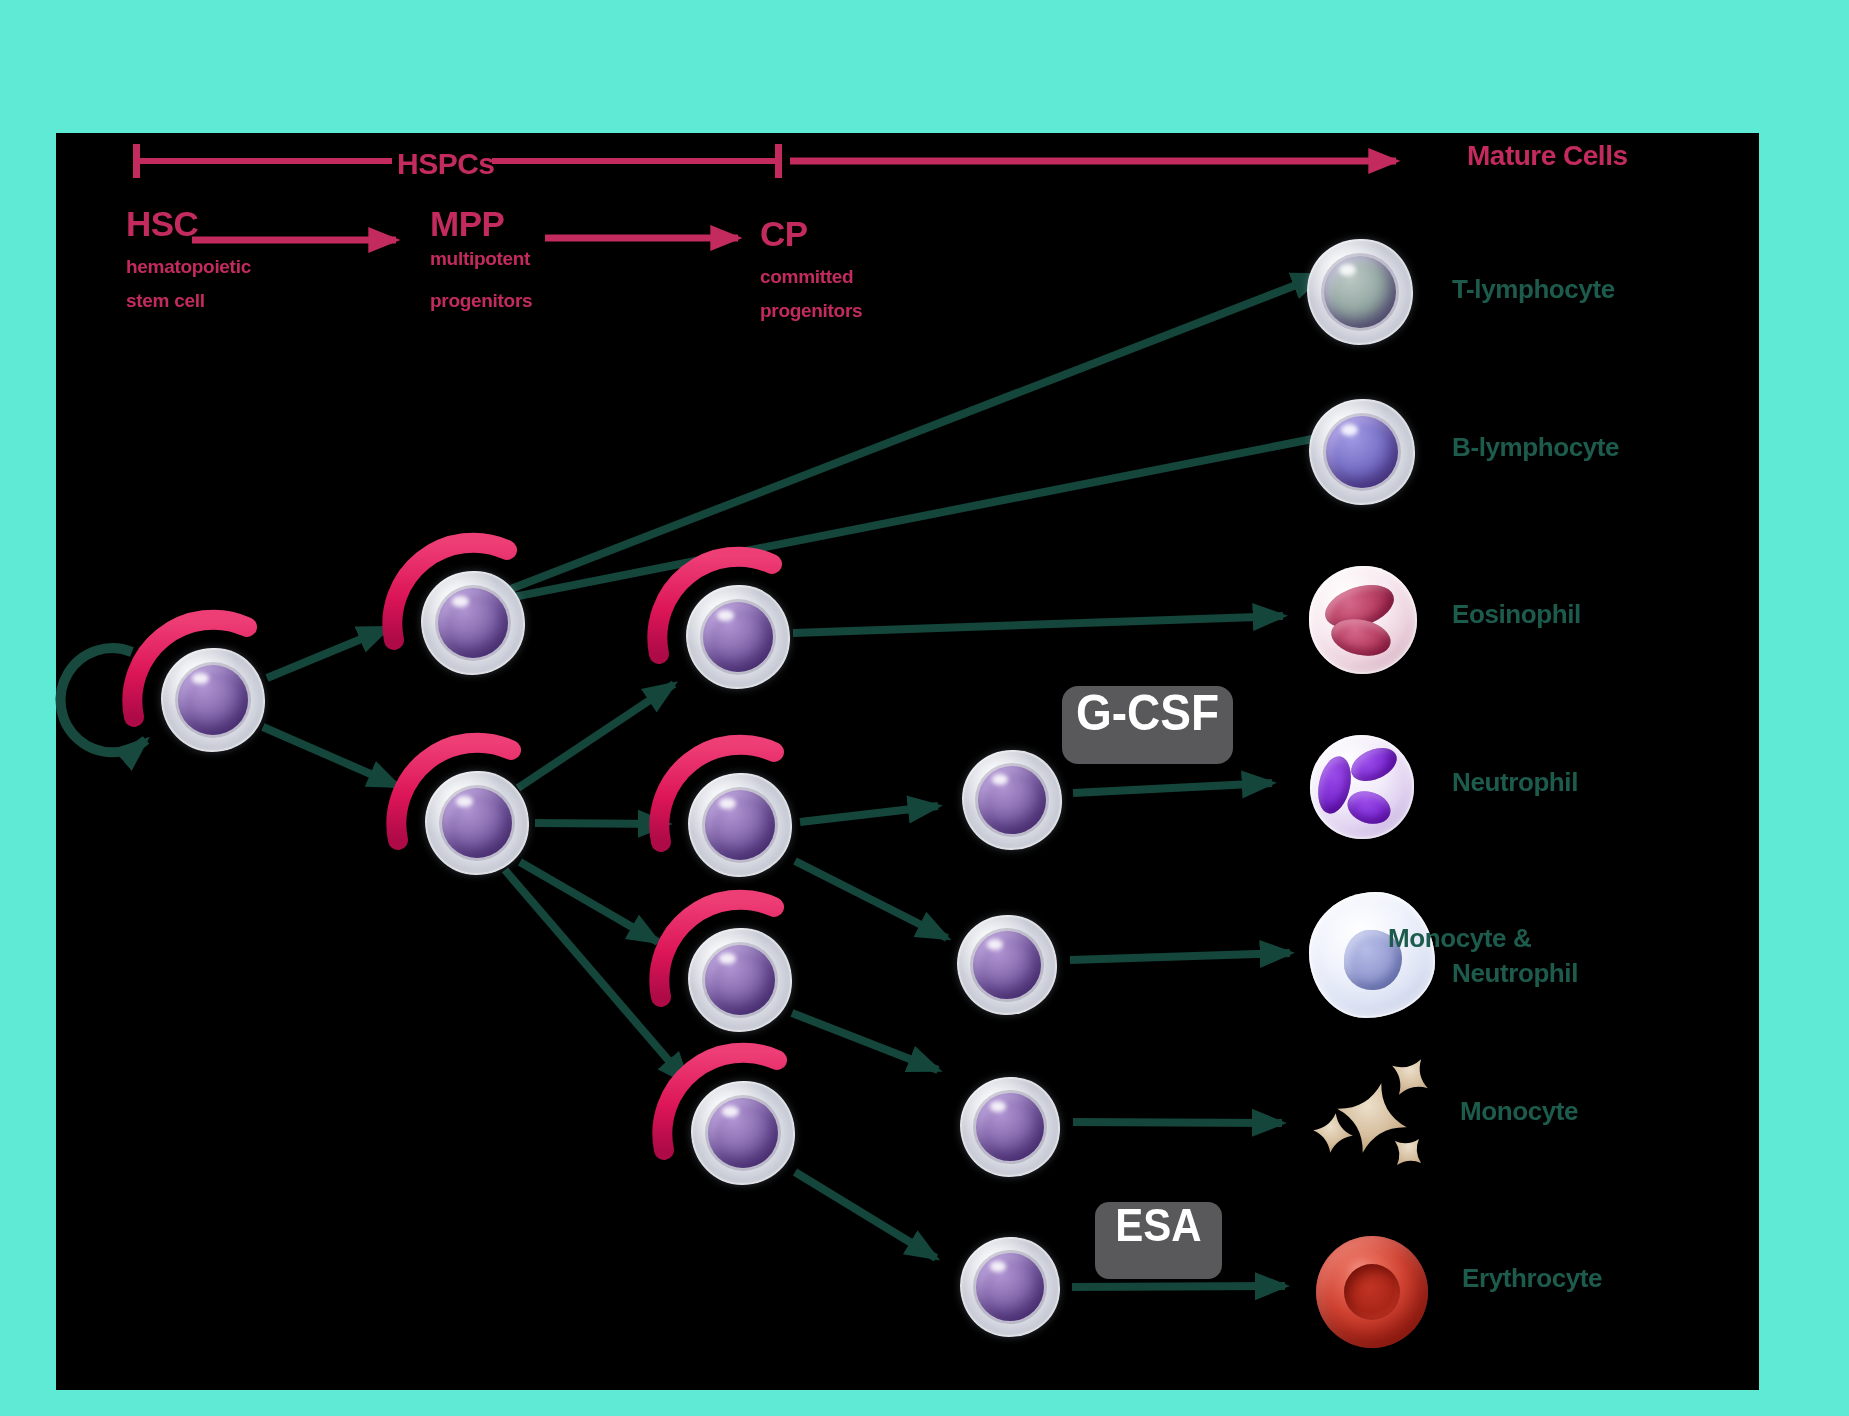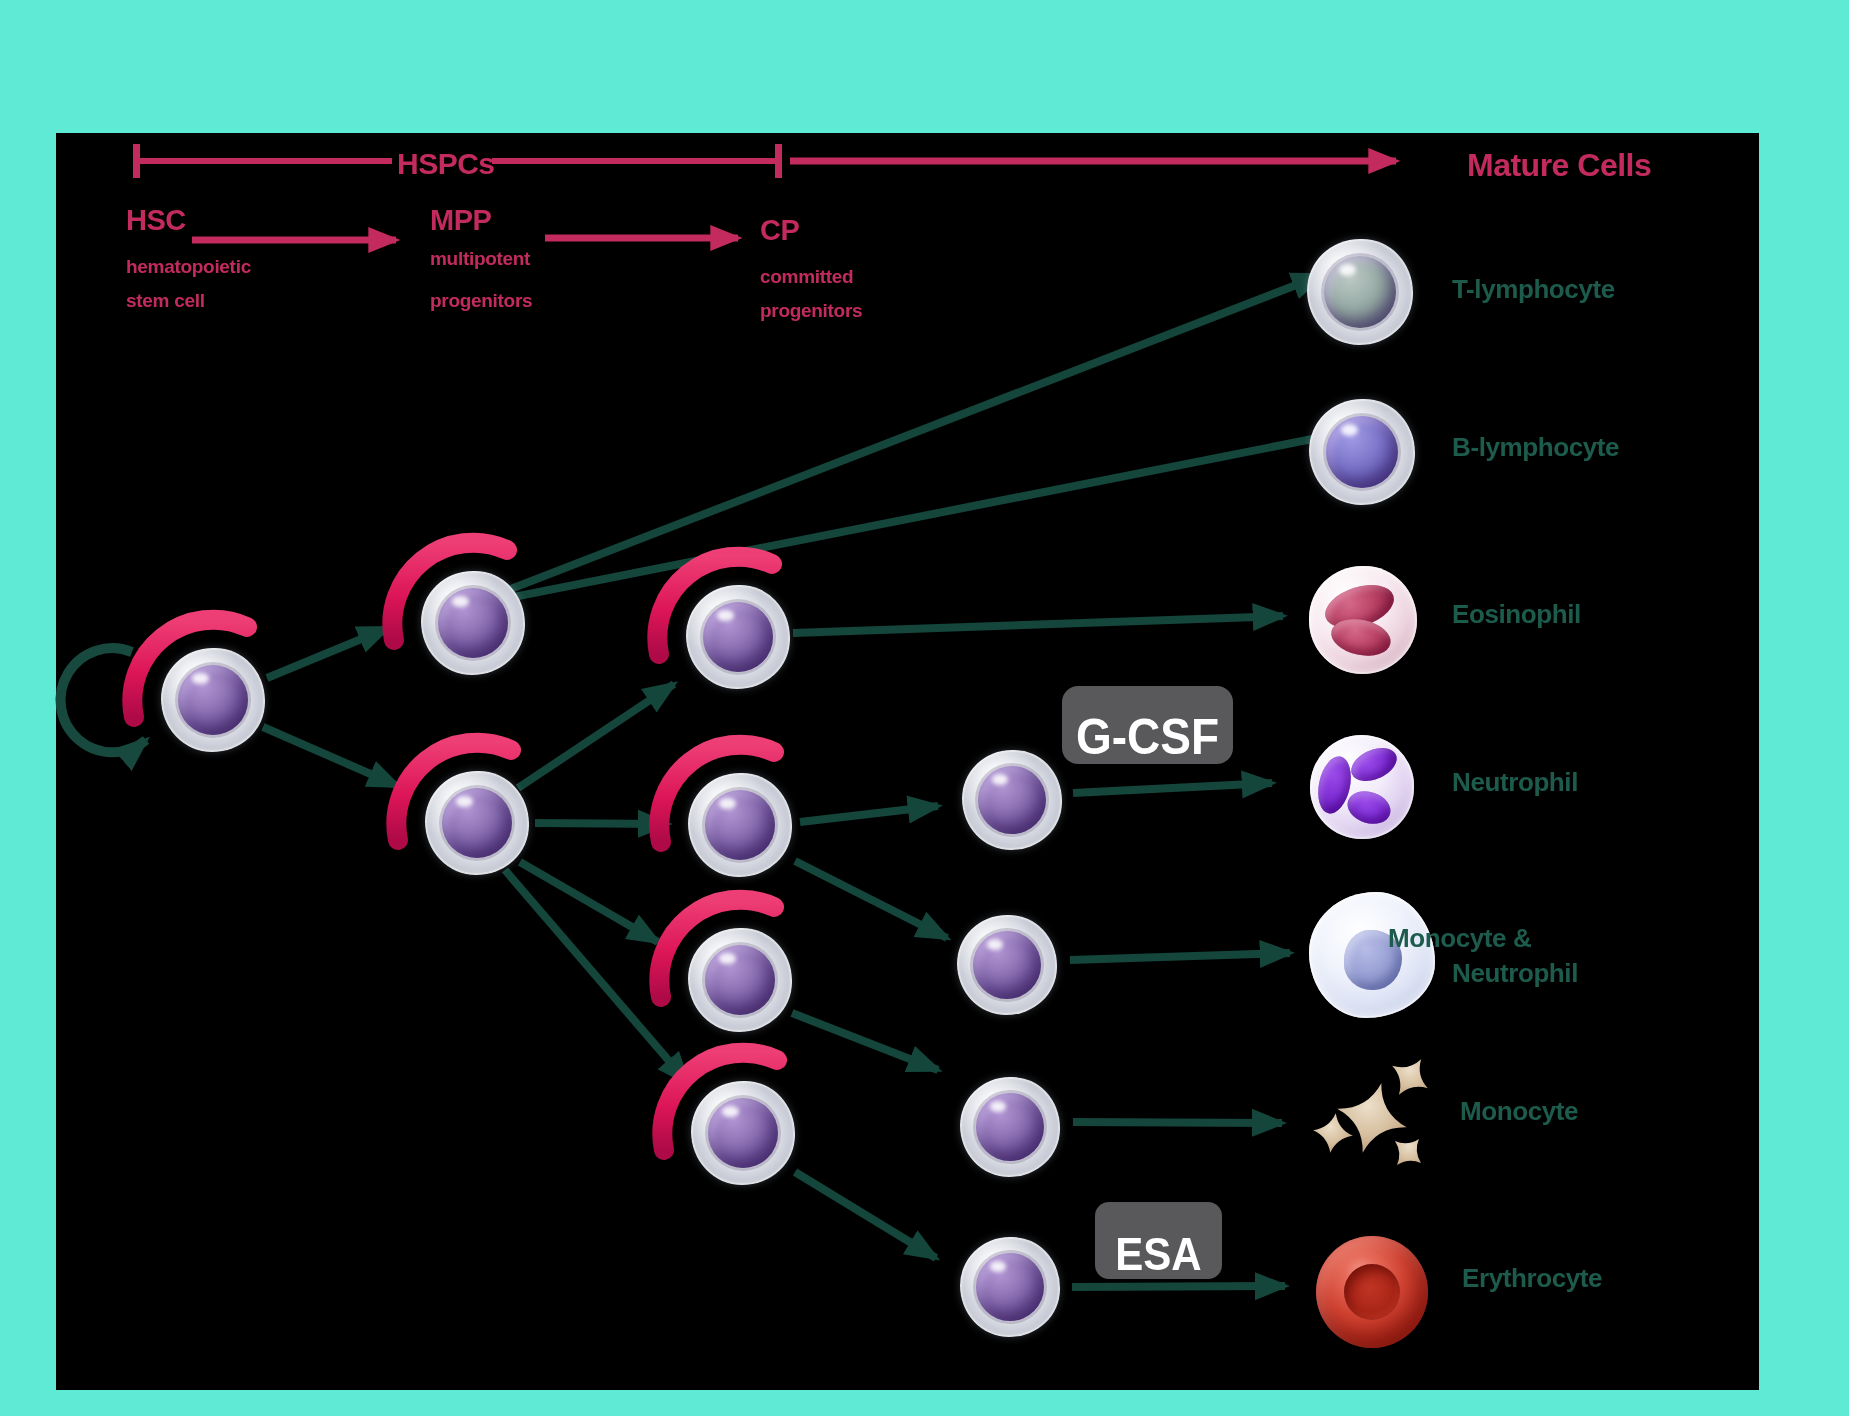--- a/index.html
+++ b/index.html
@@ -5,29 +5,29 @@
   html,body{margin:0;padding:0;background:#ffffff;}
   .stage{position:relative;width:1849px;height:1416px;background:#5eead4;overflow:hidden;
          font-family:"Liberation Sans",sans-serif;font-weight:bold;}
   .canvas{position:absolute;left:56px;top:133px;width:1703px;height:1257px;background:#000000;}
   svg.layer{position:absolute;left:0;top:0;pointer-events:none;}
   .z1{z-index:1}.z2{z-index:2}.z3{z-index:3}
 
   
   .pinkbar{position:absolute;background:#C32B5E;z-index:4;}
   .pink-big{position:absolute;color:#C32B5E;font-size:30px;letter-spacing:-0.5px;z-index:4;white-space:nowrap;}
-  .pink-title{position:absolute;color:#C32B5E;font-size:29px;letter-spacing:-0.5px;z-index:4;white-space:nowrap;}
+  .pink-title{position:absolute;color:#C32B5E;font-size:35px;letter-spacing:-0.5px;z-index:4;white-space:nowrap;}
   .pink-sub{position:absolute;color:#C32B5E;font-size:19px;letter-spacing:-0.3px;z-index:4;white-space:nowrap;text-align:center;}
 
   
   .cell-label{position:absolute;color:#1D5C4C;font-size:26px;letter-spacing:-0.4px;z-index:4;white-space:nowrap;}
 
   
   .tbox{position:absolute;background:#59585B;border-radius:16px;z-index:5;
-        display:flex;align-items:flex-end;justify-content:center;color:#ffffff;}
+        display:flex;align-items:flex-start;justify-content:center;color:#ffffff;}
   .tbox .box-label{display:block;transform:scaleY(1.08);letter-spacing:0px;}
 
   
   .cell{position:absolute;border-radius:50% 48% 51% 49% / 49% 51% 48% 52%;z-index:2;
         background:
           radial-gradient(circle at 32% 26%, rgba(255,255,255,.95) 0%, rgba(255,255,255,0) 42%),
           radial-gradient(circle at 50% 50%, #f4f5f8 0%, #e6e8ee 42%, #cdd0da 60%, #a4a9b8 76%, #7d8295 89%, #646a7d 100%);
         box-shadow: inset 0 0 10px rgba(255,255,255,.8), inset 0 0 0 2px rgba(255,255,255,.35), 0 0 8px rgba(180,190,210,.25);}
   .cell::after{content:"";position:absolute;inset:16%;border-radius:50%;
         background:radial-gradient(circle at 36% 30%, #b195d3 0%, #9579ba 30%, #7a5ea4 55%, #64498c 78%, #533a75 100%);
@@ -121,21 +121,21 @@
     <line x1="545" y1="238" x2="738" y2="238" stroke="#C32B5E" stroke-width="7" marker-end="url(#ahP)"></line>
     <line x1="790" y1="161" x2="1396" y2="161" stroke="#C32B5E" stroke-width="7" marker-end="url(#ahP)"></line>
   </svg>
 
   <div class="pinkbar" style="left:133px;top:144px;width:7px;height:34px"></div>
   <div class="pinkbar" style="left:136px;top:158px;width:256px;height:6px"></div>
   <div class="pinkbar" style="left:492px;top:158px;width:286px;height:6px"></div>
   <div class="pinkbar" style="left:775px;top:144px;width:7px;height:34px"></div>
 
   <div class="pink-big" style="left:397px;top:147px">HSPCs</div>
-  <div class="pink-big" style="left:1467px;top:147px;font-size:32px">Mature Cells</div>
+  <div class="pink-big" style="left:1467px;top:140px;font-size:28px">Mature Cells</div>
 
   <div class="pink-title" style="left:126px;top:204px">HSC</div>
   <div class="pink-sub" style="left:126px;top:256px">hematopoietic</div>
   <div class="pink-sub" style="left:126px;top:290px">stem cell</div>
 
   <div class="pink-title" style="left:430px;top:204px">MPP</div>
   <div class="pink-sub" style="left:430px;top:248px">multipotent</div>
   <div class="pink-sub" style="left:430px;top:290px">progenitors</div>
 
   <div class="pink-title" style="left:760px;top:214px">CP</div>

